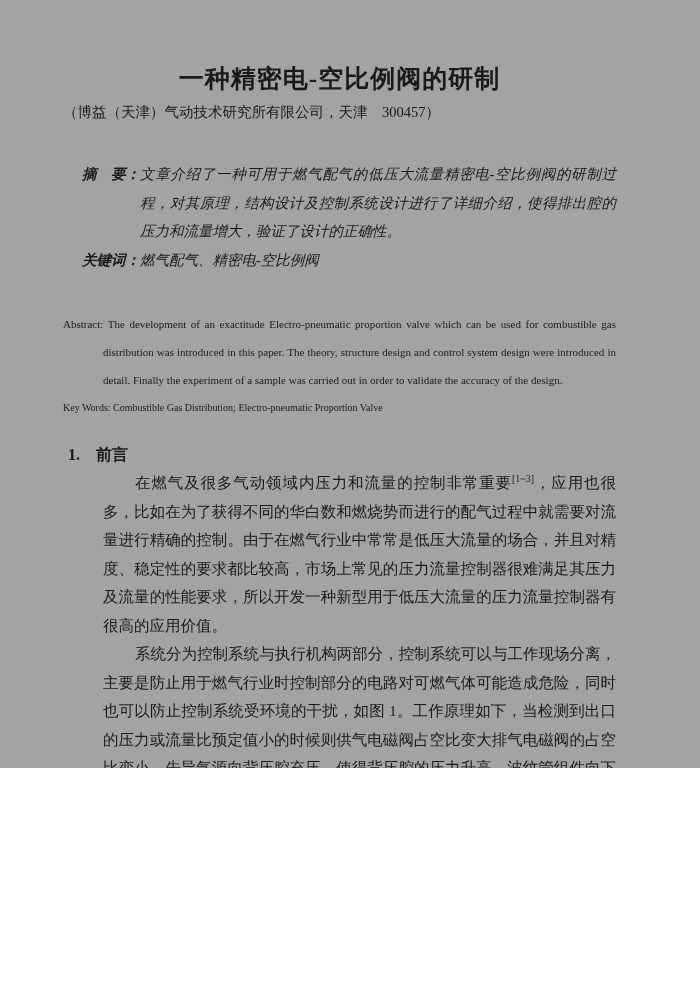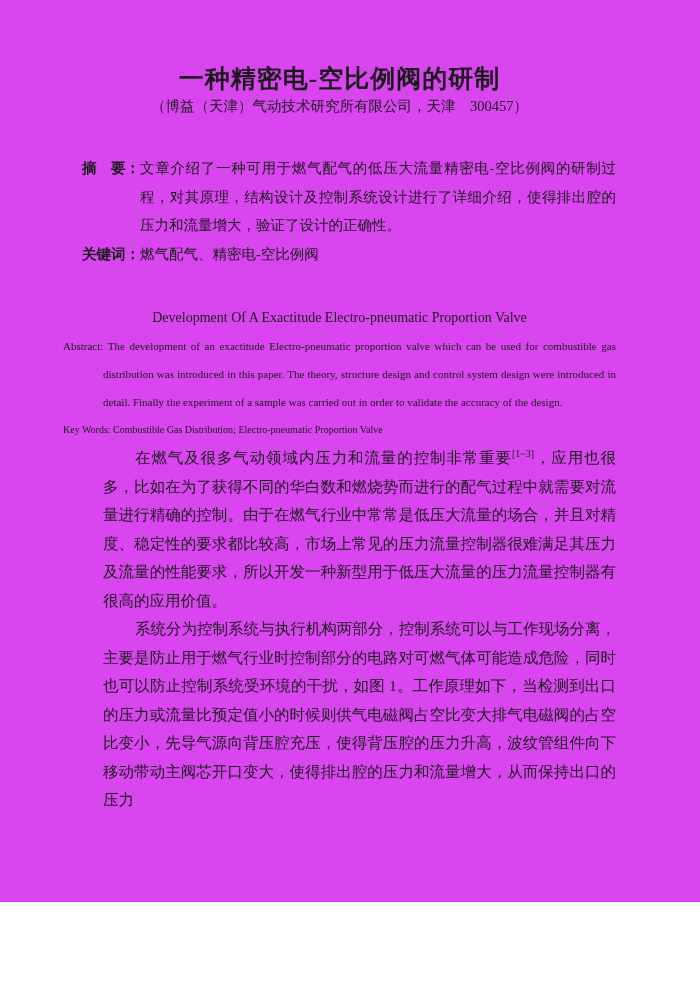--- a/index.html
+++ b/index.html
@@ -1,50 +1,52 @@
 <!DOCTYPE html>
 <html><head>
 <meta charset="utf-8">
 <style>
   * { margin: 0; padding: 0; box-sizing: border-box; }
   html, body { background: #ffffff; }
   .page {
     position: relative;
     width: 700px;
-    height: 902px;
+    height: 768px;
     margin: 0 auto;
-    background: #d946ef;
+    background: #a3a3a3;
     color: #1a1a1a;
     font-family: "Liberation Serif", "DejaVu Serif", serif;
     padding: 62px 84px 0 63px;
     overflow: hidden;
   }
   .doc-title {
     font-size: 25px;
     font-weight: 700;
     text-align: center;
     letter-spacing: 1px;
     line-height: 34px;
   }
   .authors-cn {
     font-size: 13.5px;
     text-align: center;
     margin-top: 9px;
     line-height: 20px;
   }
   .affil-cn {
     font-size: 14.5px;
-    text-align: center;
+    text-align: left;
+    margin-top: 6px;
     line-height: 21px;
   }
   .hang-block {
     position: relative;
     margin-left: 19px;
     font-size: 14.5px;
     line-height: 28.5px;
+    font-style: italic;
   }
   .abstract-block { margin-top: 37px; }
   .hang-label {
     position: absolute;
     left: 0;
     top: 0;
     font-weight: 700;
     white-space: pre;
   }
   .hang-body {
@@ -105,26 +107,26 @@
     <span class="hang-label">摘　要：</span>
     <p class="hang-body">文章介绍了一种可用于燃气配气的低压大流量精密电-空比例阀的研制过程，对其原理，结构设计及控制系统设计进行了详细介绍，使得排出腔的压力和流量增大，验证了设计的正确性。</p>
   </div>
 
   <div class="hang-block">
     <span class="hang-label">关键词：</span>
     <p class="hang-body">燃气配气、精密电-空比例阀</p>
   </div>
 
   <div class="en-block">
-    <div class="en-line">Development Of A Exactitude Electro-pneumatic Proportion Valve</div>
   </div>
 
   <p class="en-abstract">Abstract: The development of an exactitude Electro-pneumatic proportion valve which can be used for combustible gas distribution was introduced in this paper. The theory, structure design and control system design were introduced in detail. Finally the experiment of a sample was carried out in order to validate the accuracy of the design.</p>
 
   <p class="en-keywords">Key Words: Combustible Gas Distribution; Electro-pneumatic Proportion Valve</p>
 
+  <h2 class="sec-heading sec-heading-1">1.　前言</h2>
 
   <p class="body-para"><span>在燃气及很多气动领域内压力和流量的控制非常重要</span><sup class="ref-sup">[1~3]</sup><span>，应用也很多，比如在为了获得不同的华白数和燃烧势而进行的配气过程中就需要对流量进行精确的控制。由于在燃气行业中常常是低压大流量的场合，并且对精度、稳定性的要求都比较高，市场上常见的压力流量控制器很难满足其压力及流量的性能要求，所以开发一种新型用于低压大流量的压力流量控制器有很高的应用价值。</span></p>
 
 
   <p class="body-para">系统分为控制系统与执行机构两部分，控制系统可以与工作现场分离，主要是防止用于燃气行业时控制部分的电路对可燃气体可能造成危险，同时也可以防止控制系统受环境的干扰，如图 1。工作原理如下，当检测到出口的压力或流量比预定值小的时候则供气电磁阀占空比变大排气电磁阀的占空比变小，先导气源向背压腔充压，使得背压腔的压力升高，波纹管组件向下移动带动主阀芯开口变大，使得排出腔的压力和流量增大，从而保持出口的压力</p>
 
 </div>
 
 </body></html>

